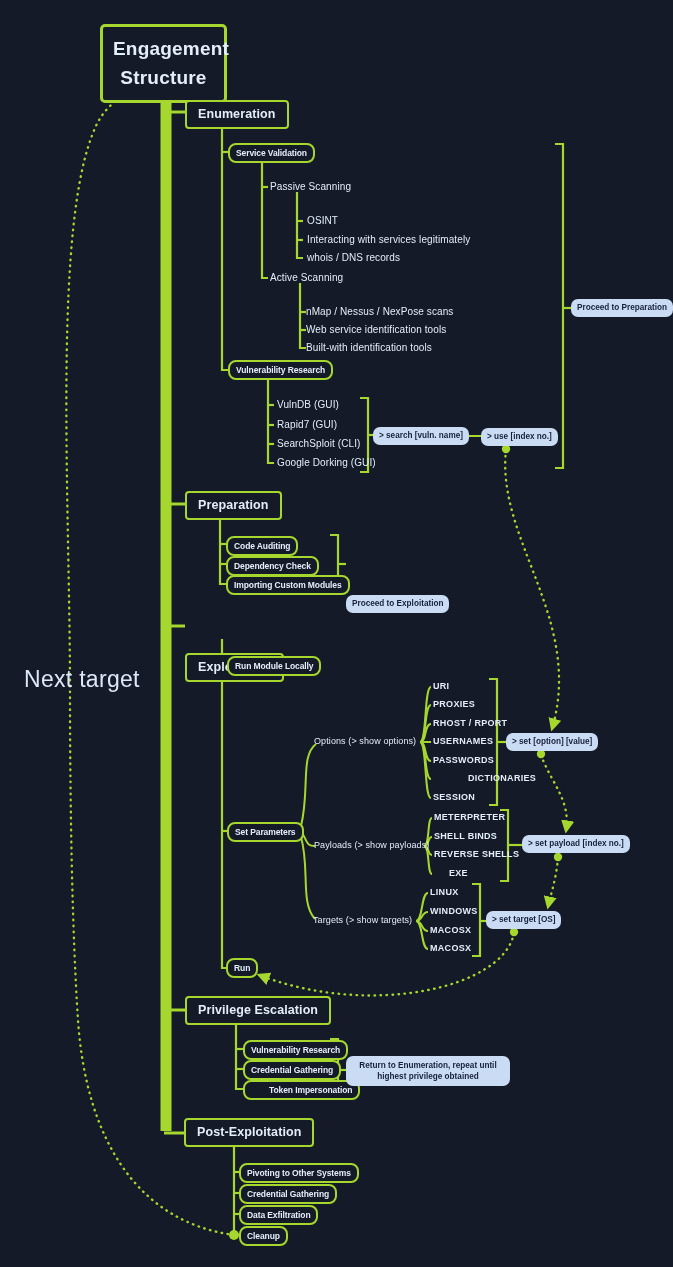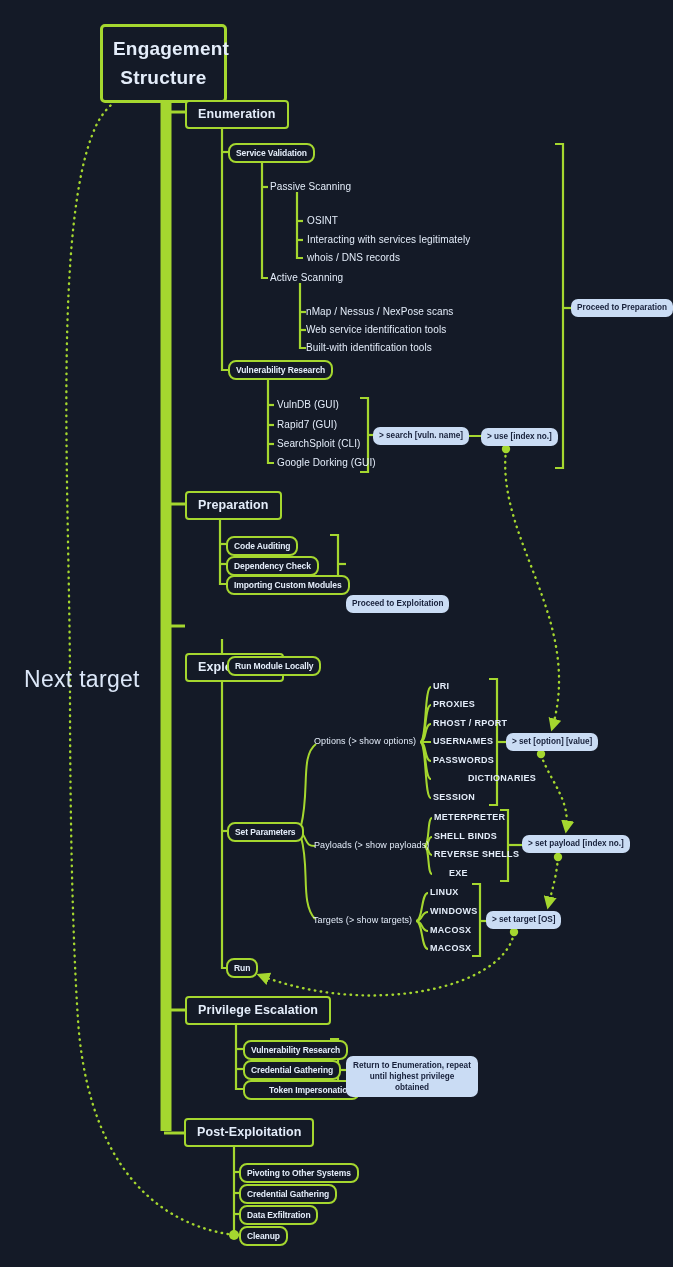--- a/index.html
+++ b/index.html
@@ -33,21 +33,21 @@
   .title-box{
     font-size:19px;font-weight:700;border-width:3px;border-radius:5px;
     text-align:center;width:127px;padding:8px 10px;line-height:1.5;white-space:normal;
     letter-spacing:0.2px;
   }
   .action{
     position:absolute;background:var(--action-bg);color:var(--action-text);
     font-size:8.2px;font-weight:700;border-radius:7px;padding:4px 6px;
     white-space:nowrap;line-height:1.2;
   }
-  .action.multiline{white-space:normal;text-align:center;width:132px;line-height:1.35;}
+  .action.multiline{white-space:normal;text-align:center;width:164px;line-height:1.35;}
   .label{
     position:absolute;color:var(--text);font-size:10px;font-weight:500;
     white-space:nowrap;letter-spacing:0.1px;line-height:1.2;
   }
   .mid{font-size:9px;}
   .caps{font-size:9px;font-weight:700;letter-spacing:0.3px;}
   .next-target{font-size:23px;font-weight:400;color:#dce7f8;letter-spacing:0.3px;}
 </style>
 </head>
 <body>

